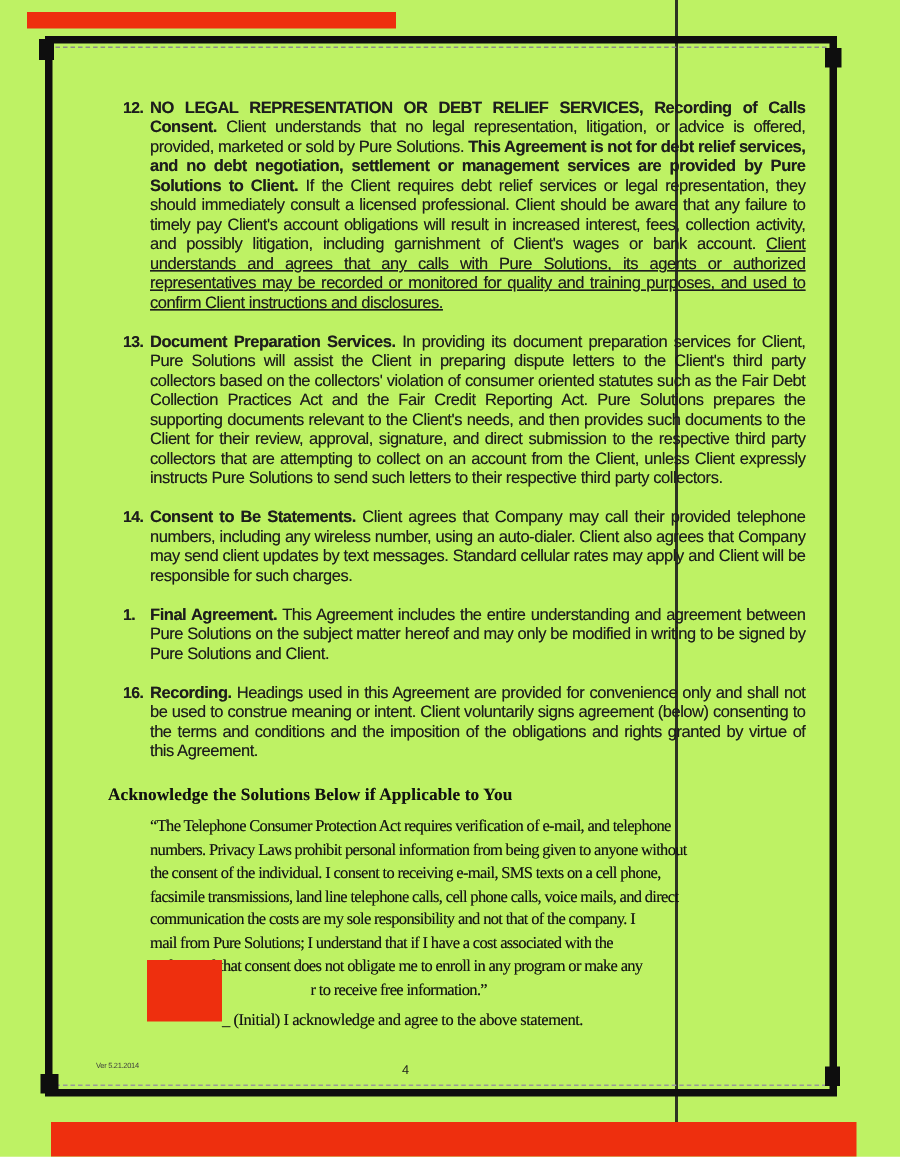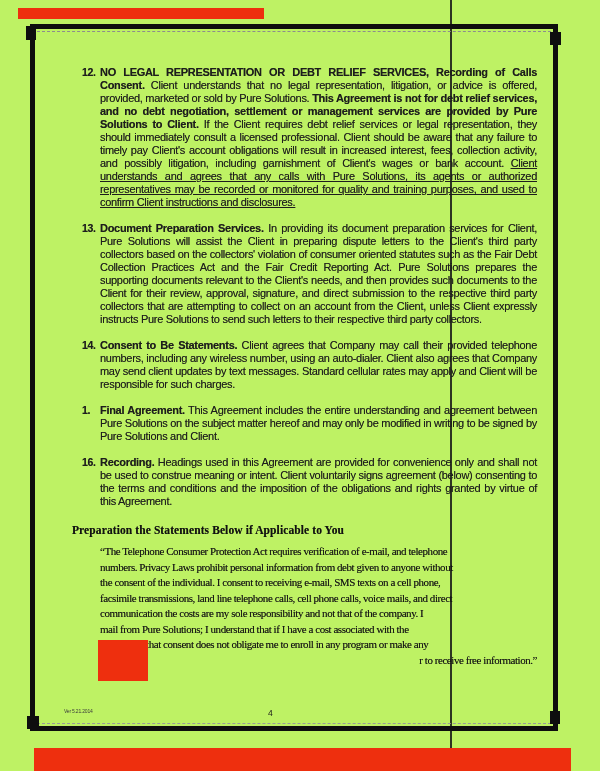--- a/index.html
+++ b/index.html
@@ -61,21 +61,21 @@
     font-weight:bold;font-size:11.5px;color:#111;
     margin:16px 0 8px 0;letter-spacing:.1px;
   }
   .quote{
     margin-left:28px;
     font-family:"Liberation Serif", serif;
     font-size:11px;line-height:15.5px;letter-spacing:-.45px;color:#141414;
     white-space:nowrap;
   }
   .qline{white-space:nowrap;}
-  .qline-redacted{margin-left:107px;text-align:right;}
+  .qline-redacted{margin-left:107px;}
   .initial-line{
     margin-left:76px;margin-top:6px;
     font-family:"Liberation Serif", serif;
     font-size:11px;letter-spacing:-.3px;color:#141414;white-space:nowrap;
   }
 
   
   .redaction{
     position:absolute;left:98px;top:640px;width:50px;height:41px;
     background:#ee2f0e;
@@ -123,35 +123,36 @@
         <div class="para">
           <span class="pnum">1.</span>
           <div class="pbody"><span class="b">Final Agreement.</span><span>  This Agreement includes the entire understanding and agreement between Pure Solutions on the subject matter hereof and may only be modified in writing to be signed by Pure Solutions and Client.</span></div>
         </div>
         <div class="para">
           <span class="pnum">16.</span>
           <div class="pbody"><span class="b">Recording.</span><span> Headings used in this Agreement are provided for convenience only and shall not be used to construe meaning or intent. Client voluntarily signs agreement (below) consenting to the terms and conditions and the imposition of the obligations and rights granted by virtue of this Agreement.</span></div>
         </div>
       </div>
 
-    <div class="ack-heading">Preparation the Statements Below if Applicable to You</div>
+    <div class="ack-heading">Acknowledge the Solutions Below if Applicable to You</div>
 
     <div class="quote">
       <div>
           <div class="qline">“The Telephone Consumer Protection Act requires verification of e-mail, and telephone</div>
-          <div class="qline">numbers. Privacy Laws prohibit personal information from debt given to anyone without</div>
+          <div class="qline">numbers. Privacy Laws prohibit personal information from being given to anyone without</div>
           <div class="qline">the consent of the individual. I consent to receiving e-mail, SMS texts on a cell phone,</div>
           <div class="qline">facsimile transmissions, land line telephone calls, cell phone calls, voice mails, and direct</div>
           <div class="qline">communication the costs are my sole responsibility and not that of the company. I</div>
           <div class="qline">mail from Pure Solutions; I understand that if I have a cost associated with the</div>
           <div class="qline">understand that consent does not obligate me to enroll in any program or make any</div>
         </div>
       <div class="qline qline-redacted">r to receive free information.”</div>
     </div>
 
+    <div class="initial-line">_ (Initial)  I acknowledge and agree to the above  statement.</div>
   </div>
 
   <div class="redaction" style="background: rgb(238, 47, 14);"></div>
 
   <div class="footer-version">Ver 5.21.2014</div>
 
   <div class="page-number">4</div>
 
   <div class="bar bar-bottom" style="background: rgb(238, 47, 14);"></div>
 

